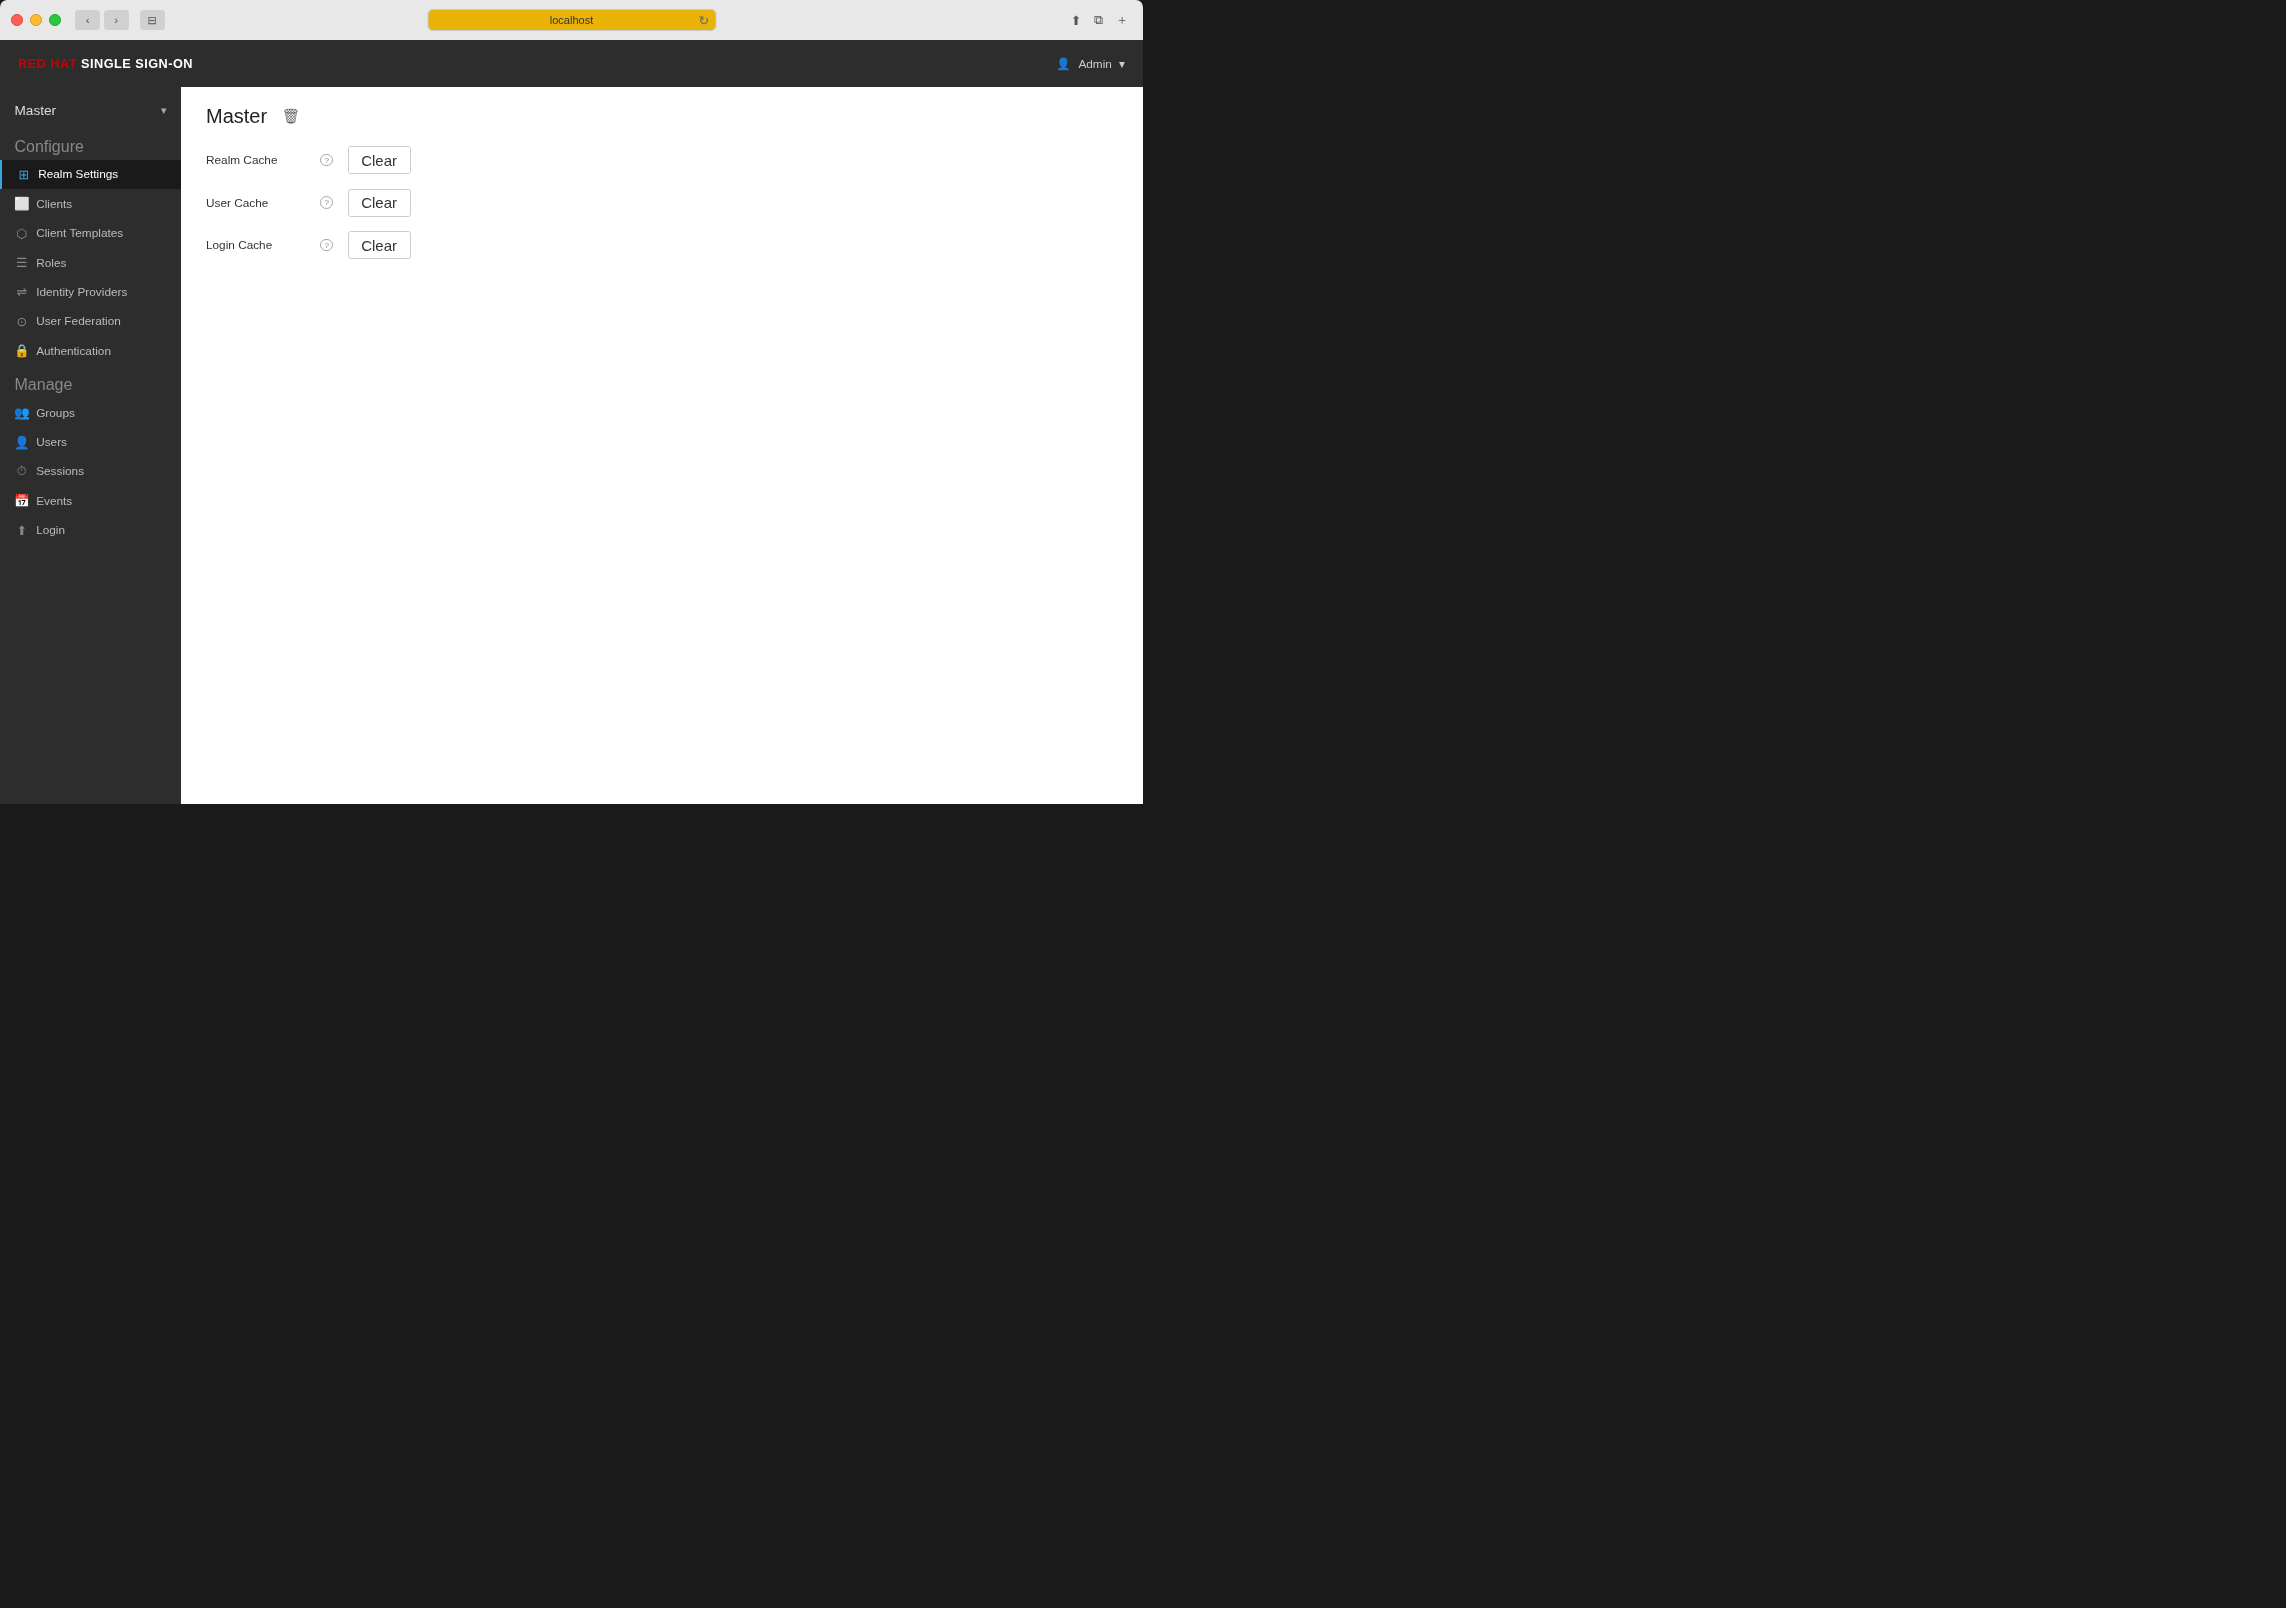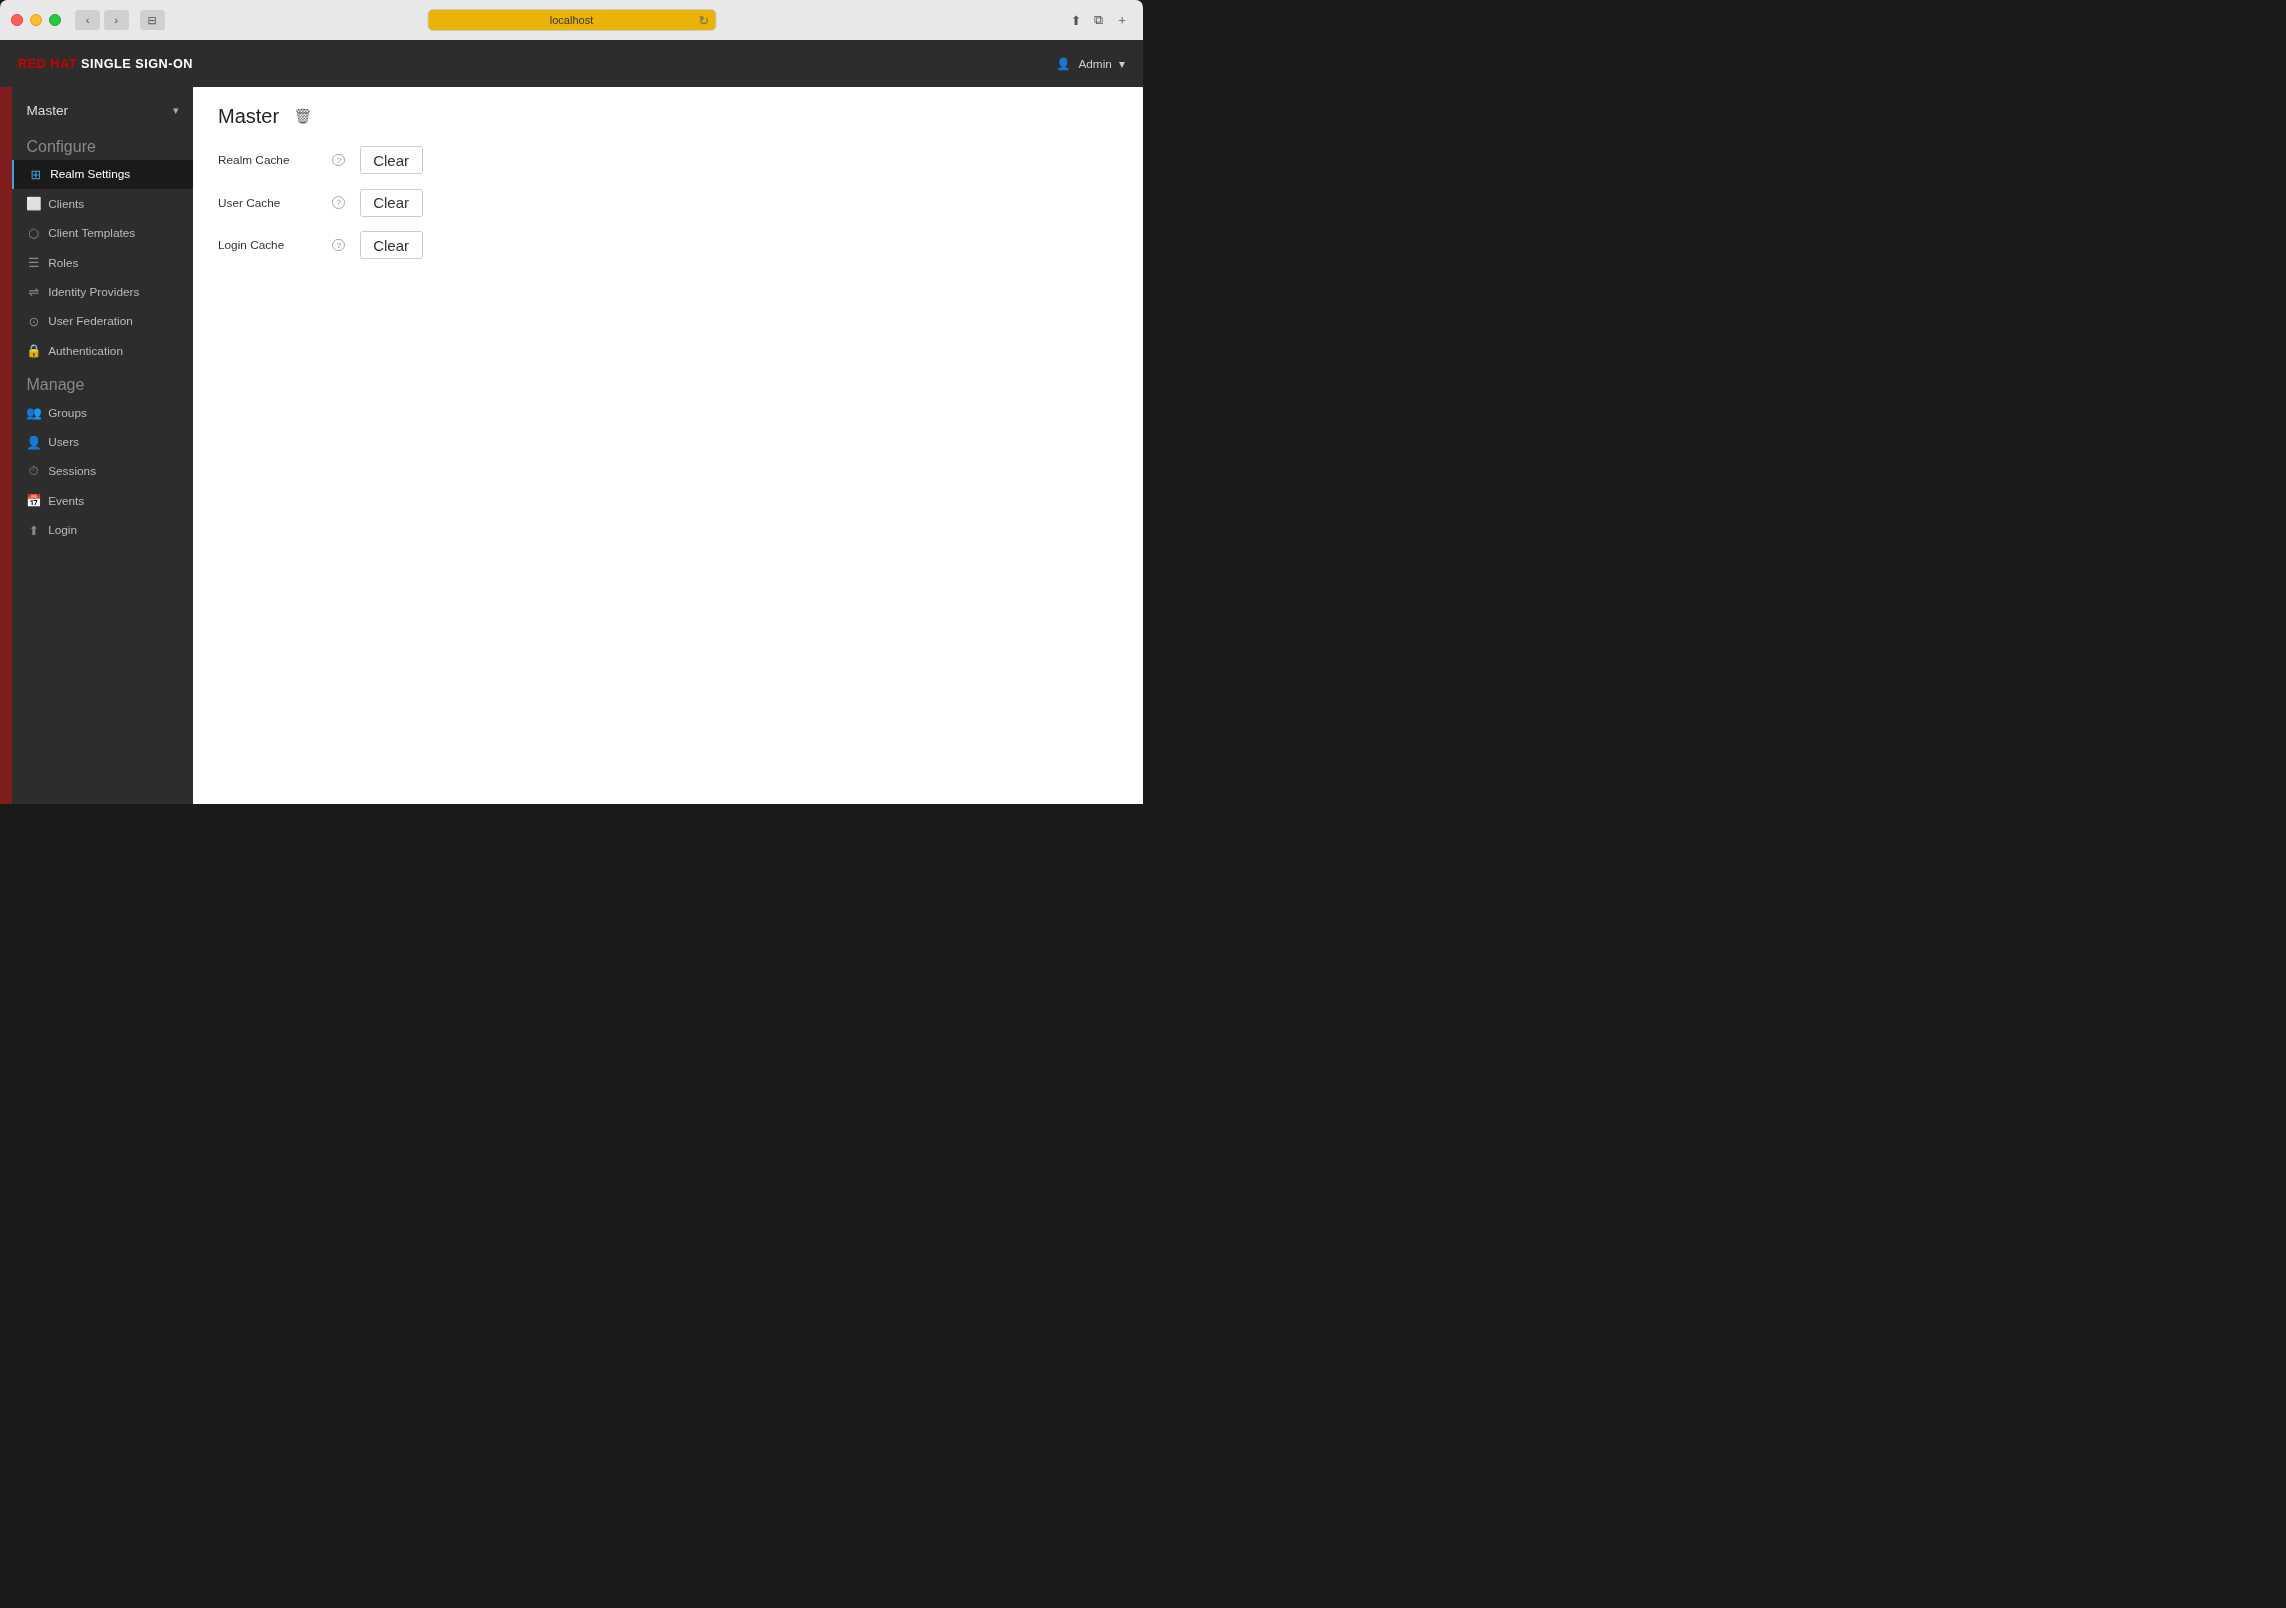--- a/index.html
+++ b/index.html
@@ -120,21 +120,20 @@
       display: flex; align-items: center; gap: 7.2px;
       color: #ccc;
       font-size: 11.8px;
       cursor: pointer;
     }
 
     
     .main-layout {
       display: flex;
       flex: 1;
-      padding-left: 12px;
     }
 
     
     .sidebar {
       background: #2d2d2d;
       width: 181px;
       min-width: 181px;
       padding-top: 7.2px;
       padding-bottom: 14.5px;
       display: flex;

